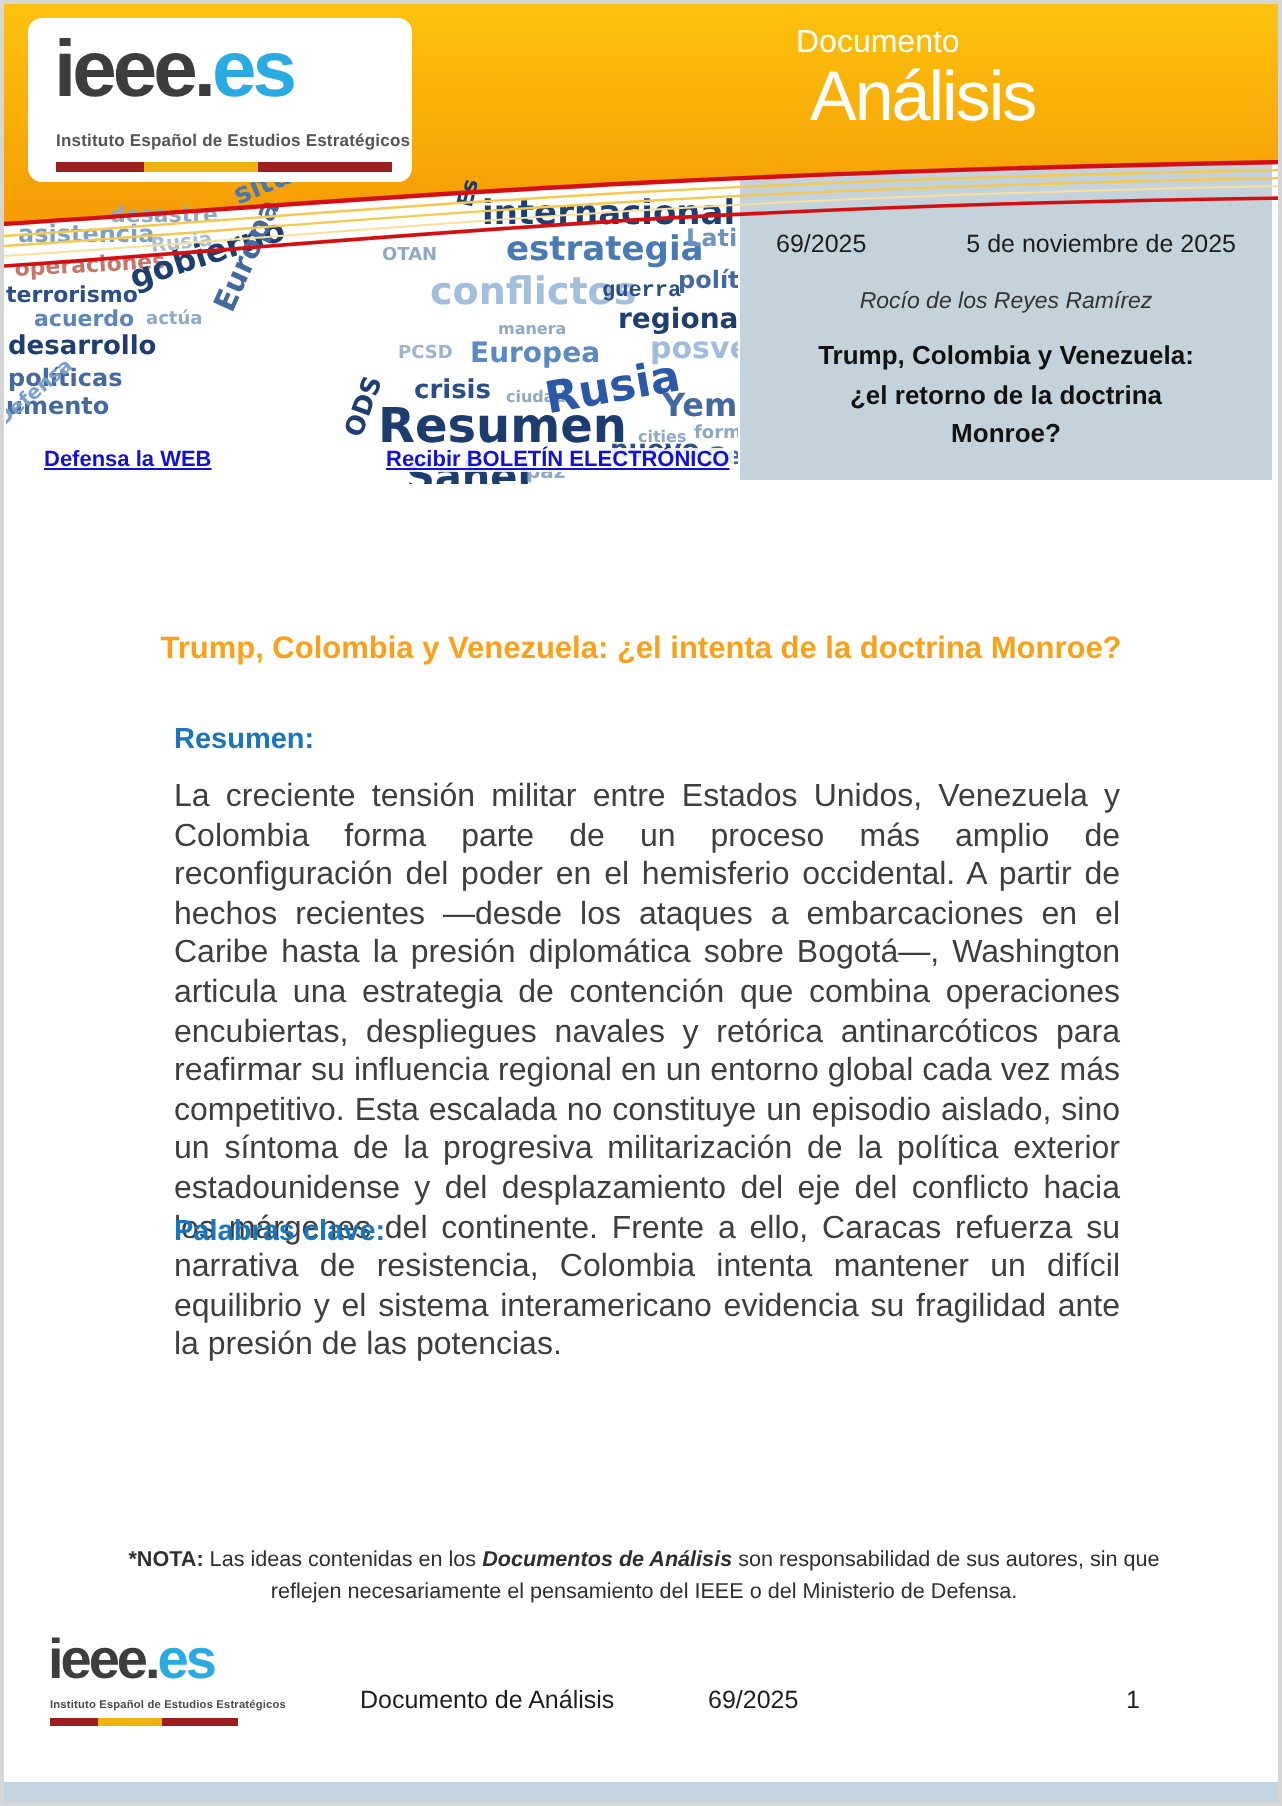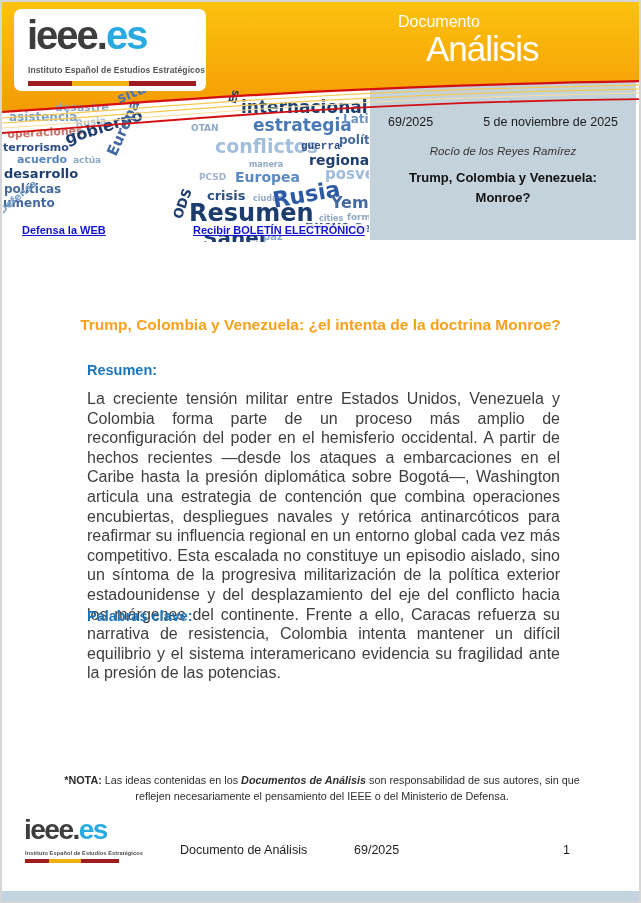--- a/index.html
+++ b/index.html
@@ -30,21 +30,21 @@
   .logo-text .es{color:var(--cyan);}
   .logo-tagline{position:absolute;left:14px;top:56px;font-size:8.5px;font-weight:bold;color:#555;
                 letter-spacing:0.1px;white-space:nowrap;}
   .flag-bar{position:absolute;display:flex;height:5px;width:168px;left:14px;top:72px;}
   .flag-bar i{display:block;height:100%;}
   .flag-bar .r1{width:26%;background:var(--flag-red);}
   .flag-bar .g{width:34%;background:var(--flag-gold);}
   .flag-bar .r2{width:40%;background:var(--flag-red);}
   .doc-type{position:absolute;left:396px;top:11px;z-index:5;color:#fff;}
   .doc-type .l1{font-size:16px;}
-  .doc-type .l2{font-size:35px;letter-spacing:-1px;margin-left:28px;margin-top:-2px;}
+  .doc-type .l2{font-size:35px;letter-spacing:-1px;margin-left:7px;margin-top:-2px;}
   
   .wordcloud{position:absolute;left:1px;top:88px;width:366px;height:152px;overflow:hidden;z-index:3;}
   .wcw{position:absolute;font-weight:bold;white-space:nowrap;line-height:1;
        transform-origin:left top;font-family:"DejaVu Sans",sans-serif;}
   .wc-link{position:absolute;font-size:11px;font-weight:bold;color:var(--link);
            text-decoration:underline;background:rgba(255,255,255,.88);padding:0 2px;
            white-space:nowrap;cursor:pointer;}
   .link-web{left:17px;top:134px;}
   .link-news{left:188px;top:134px;}
   
@@ -74,20 +74,21 @@
 <body>
 
 <div class="page">
 
   <div class="info-panel">
     <span class="info-number">69/2025</span>
     <span class="info-date">5 de noviembre de 2025</span>
     <div class="info-author">Rocío de los Reyes Ramírez</div>
     <div class="info-title">
       <div>Trump, Colombia y Venezuela:</div>
+      <div>¿el retorno de la doctrina</div>
       <div>Monroe?</div>
     </div>
   </div>
 
   <svg class="hdr-svg" width="641" height="245" viewBox="0 0 641 245">
     <defs>
       <linearGradient id="og" x1="0" y1="0" x2="0" y2="1">
         <stop offset="0" style="stop-color:var(--gold)"></stop>
         <stop offset="1" style="stop-color:var(--orange)"></stop>
       </linearGradient>

